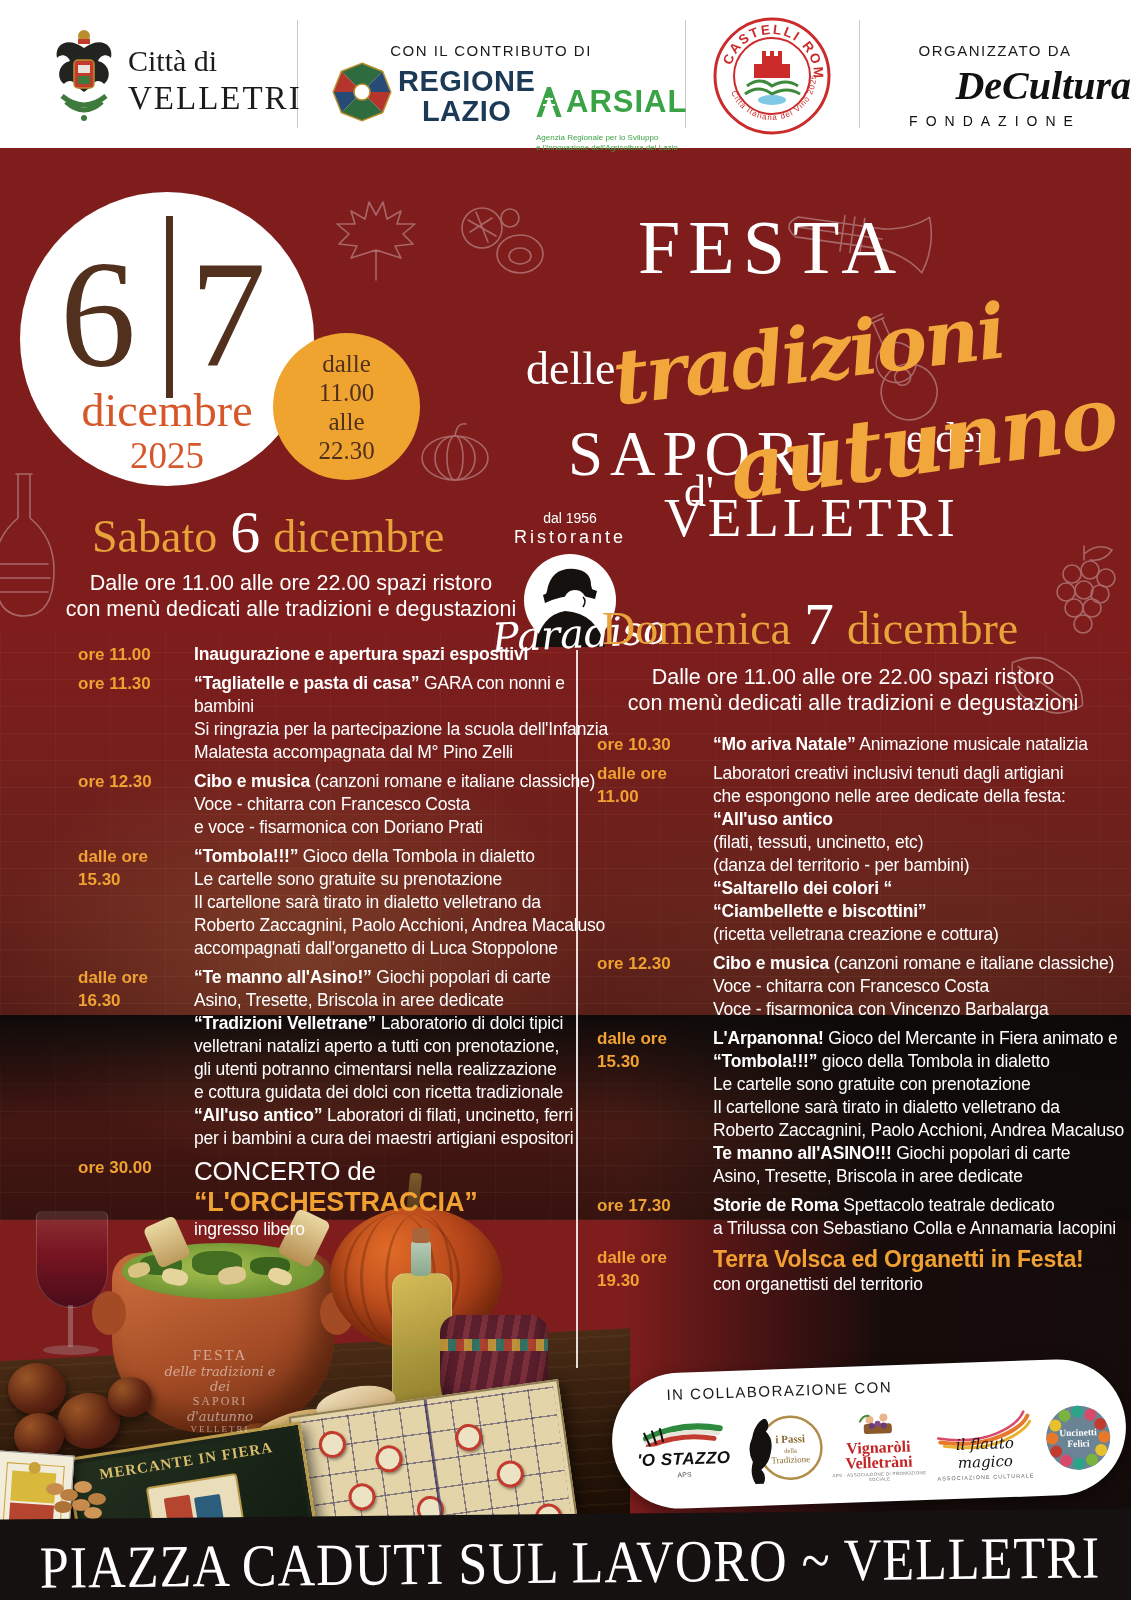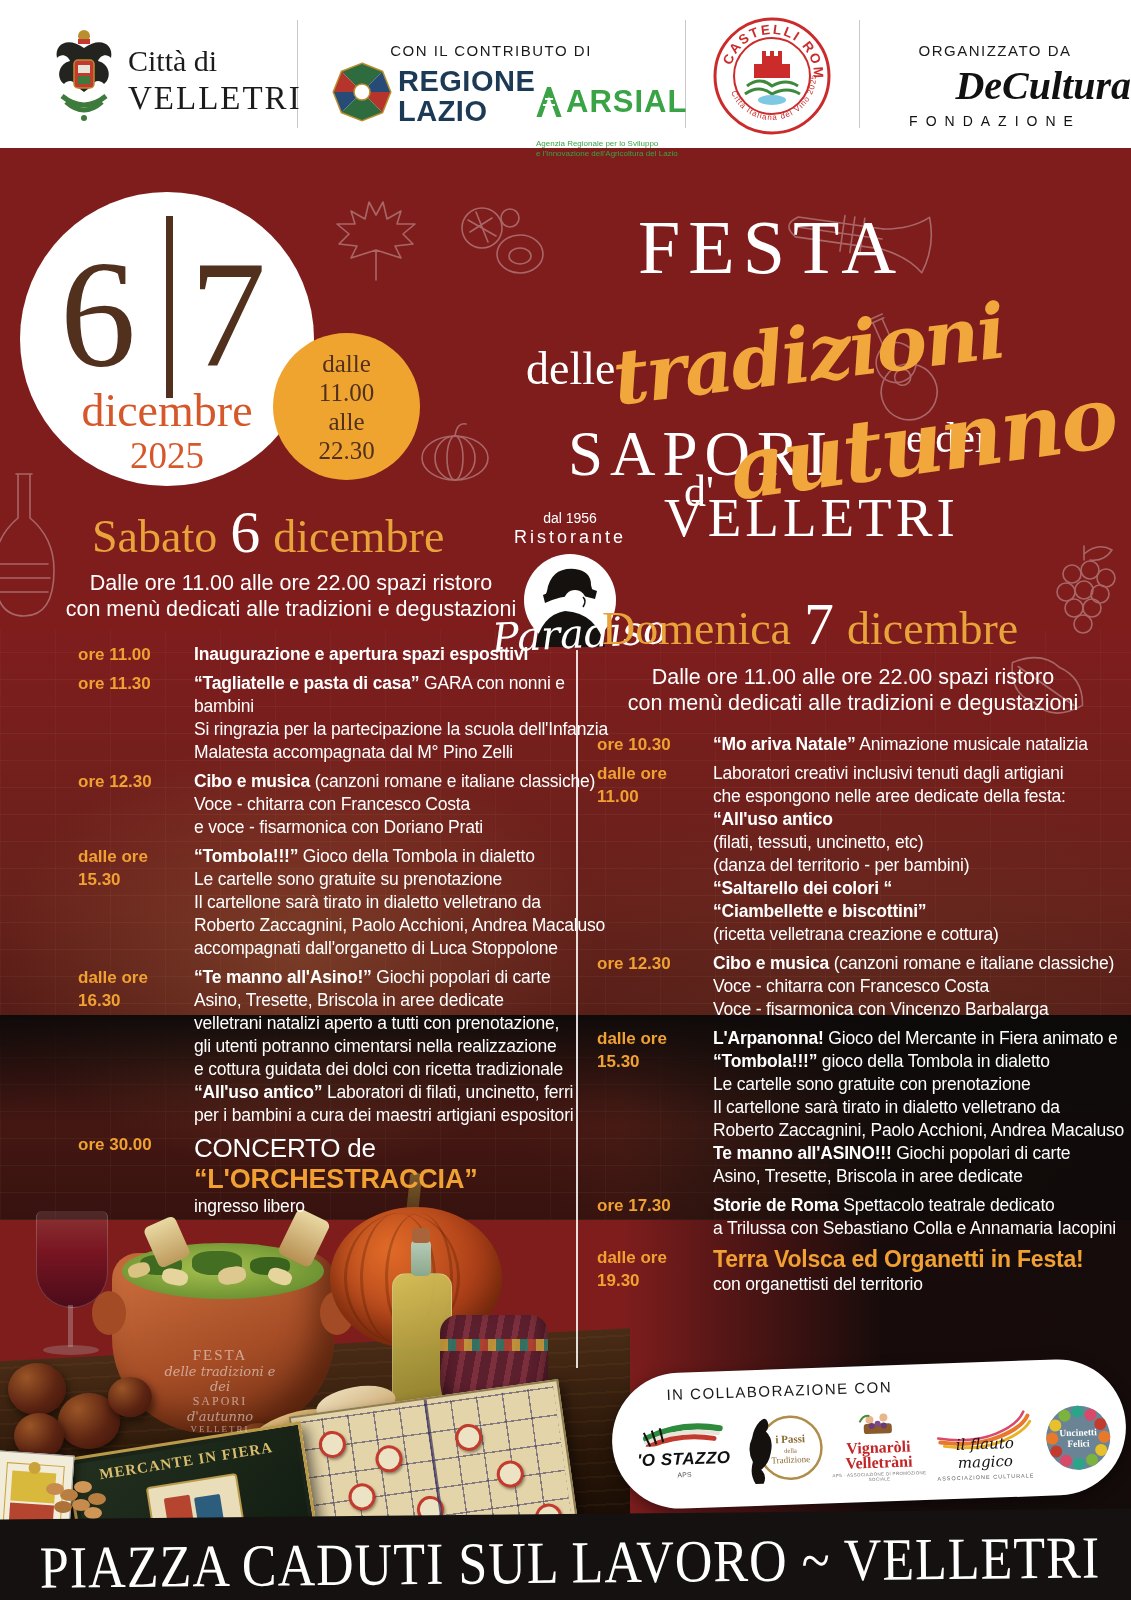--- a/index.html
+++ b/index.html
@@ -7,24 +7,24 @@
     font-family:"Liberation Sans",sans-serif;-webkit-font-smoothing:antialiased;}
   .abs{position:absolute;}
 
   
   .hdr{position:absolute;left:0;top:0;width:1131px;height:148px;background:#fff;z-index:10;}
   .hdr-div{position:absolute;top:20px;width:1px;height:108px;background:#c9c9c9;}
   .city-name{position:absolute;left:128px;top:44px;font-family:"Liberation Serif",serif;color:#1b1b1b;}
   .city-name .l1{font-size:30px;display:block;}
   .city-name .l2{font-size:33px;letter-spacing:2px;display:block;margin-top:2px;}
   .contrib-label{position:absolute;left:297px;top:42px;width:388px;text-align:center;font-size:15px;letter-spacing:1.5px;color:#1b1b1b;}
-  .regione-txt{position:absolute;left:398px;top:66px;font-weight:bold;font-size:29px;line-height:30px;color:#1c3a55;letter-spacing:.5px;}
+  .regione-txt{position:absolute;left:398px;top:66px;font-weight:bold;font-size:29px;line-height:30px;color:#1c3a55;letter-spacing:.5px;text-align:center;}
   .arsial{position:absolute;left:536px;top:84px;}
   .arsial .nm{font-weight:bold;font-size:31px;color:#3aa345;letter-spacing:1px;}
-  .arsial .tg{font-size:8px;color:#3aa345;line-height:10px;margin-top:19px;}
+  .arsial .tg{font-size:8px;color:#3aa345;line-height:10px;margin-top:13px;}
   .org-label{position:absolute;left:859px;top:42px;width:272px;text-align:center;font-size:15px;letter-spacing:1.5px;color:#1b1b1b;}
   .decult{position:absolute;left:859px;top:62px;width:272px;text-align:center;}
   .decult .nm{font-family:"Liberation Serif",serif;font-style:italic;font-weight:bold;font-size:40px;color:#111;text-align:right;}
   .decult .sb{font-size:14px;letter-spacing:8px;color:#111;margin-top:4px;}
 
   
   .brick-band{position:absolute;left:0;top:630px;width:1131px;height:590px;z-index:1;
     background:
      radial-gradient(ellipse 430px 310px at 300px 55%, rgba(146,88,52,.50), rgba(0,0,0,0) 70%),
      radial-gradient(ellipse 520px 400px at 78% 72%, rgba(98,60,38,.38), rgba(0,0,0,0) 72%),
@@ -407,20 +407,21 @@
           <div class="line"><span class="s-r">Il cartellone sarà tirato in dialetto velletrano da</span></div>
           <div class="line"><span class="s-r">Roberto Zaccagnini, Paolo Acchioni, Andrea Macaluso</span></div>
           <div class="line"><span class="s-r">accompagnati dall'organetto di Luca Stoppolone</span></div>
         </div>
       </div>
       <div class="ev">
         <span class="time">dalle ore 16.30</span>
         <div class="lines">
           <div class="line"><span class="s-b">“Te manno all'Asino!”</span><span class="s-r"> Giochi popolari di carte</span></div>
           <div class="line"><span class="s-r">Asino, Tresette, Briscola in aree dedicate</span></div>
+          <div class="line"><span class="s-b">“Tradizioni Velletrane”</span><span class="s-r"> Laboratorio di dolci tipici</span></div>
           <div class="line"><span class="s-r">velletrani natalizi aperto a tutti con prenotazione,</span></div>
           <div class="line"><span class="s-r">gli utenti potranno cimentarsi nella realizzazione</span></div>
           <div class="line"><span class="s-r">e cottura guidata dei dolci con ricetta tradizionale</span></div>
           <div class="line"><span class="s-b">“All'uso antico”</span><span class="s-r"> Laboratori di filati, uncinetto, ferri</span></div>
           <div class="line"><span class="s-r">per i bambini a cura dei maestri artigiani espositori</span></div>
         </div>
       </div>
       <div class="ev">
         <span class="time">ore 30.00</span>
         <div class="lines">

